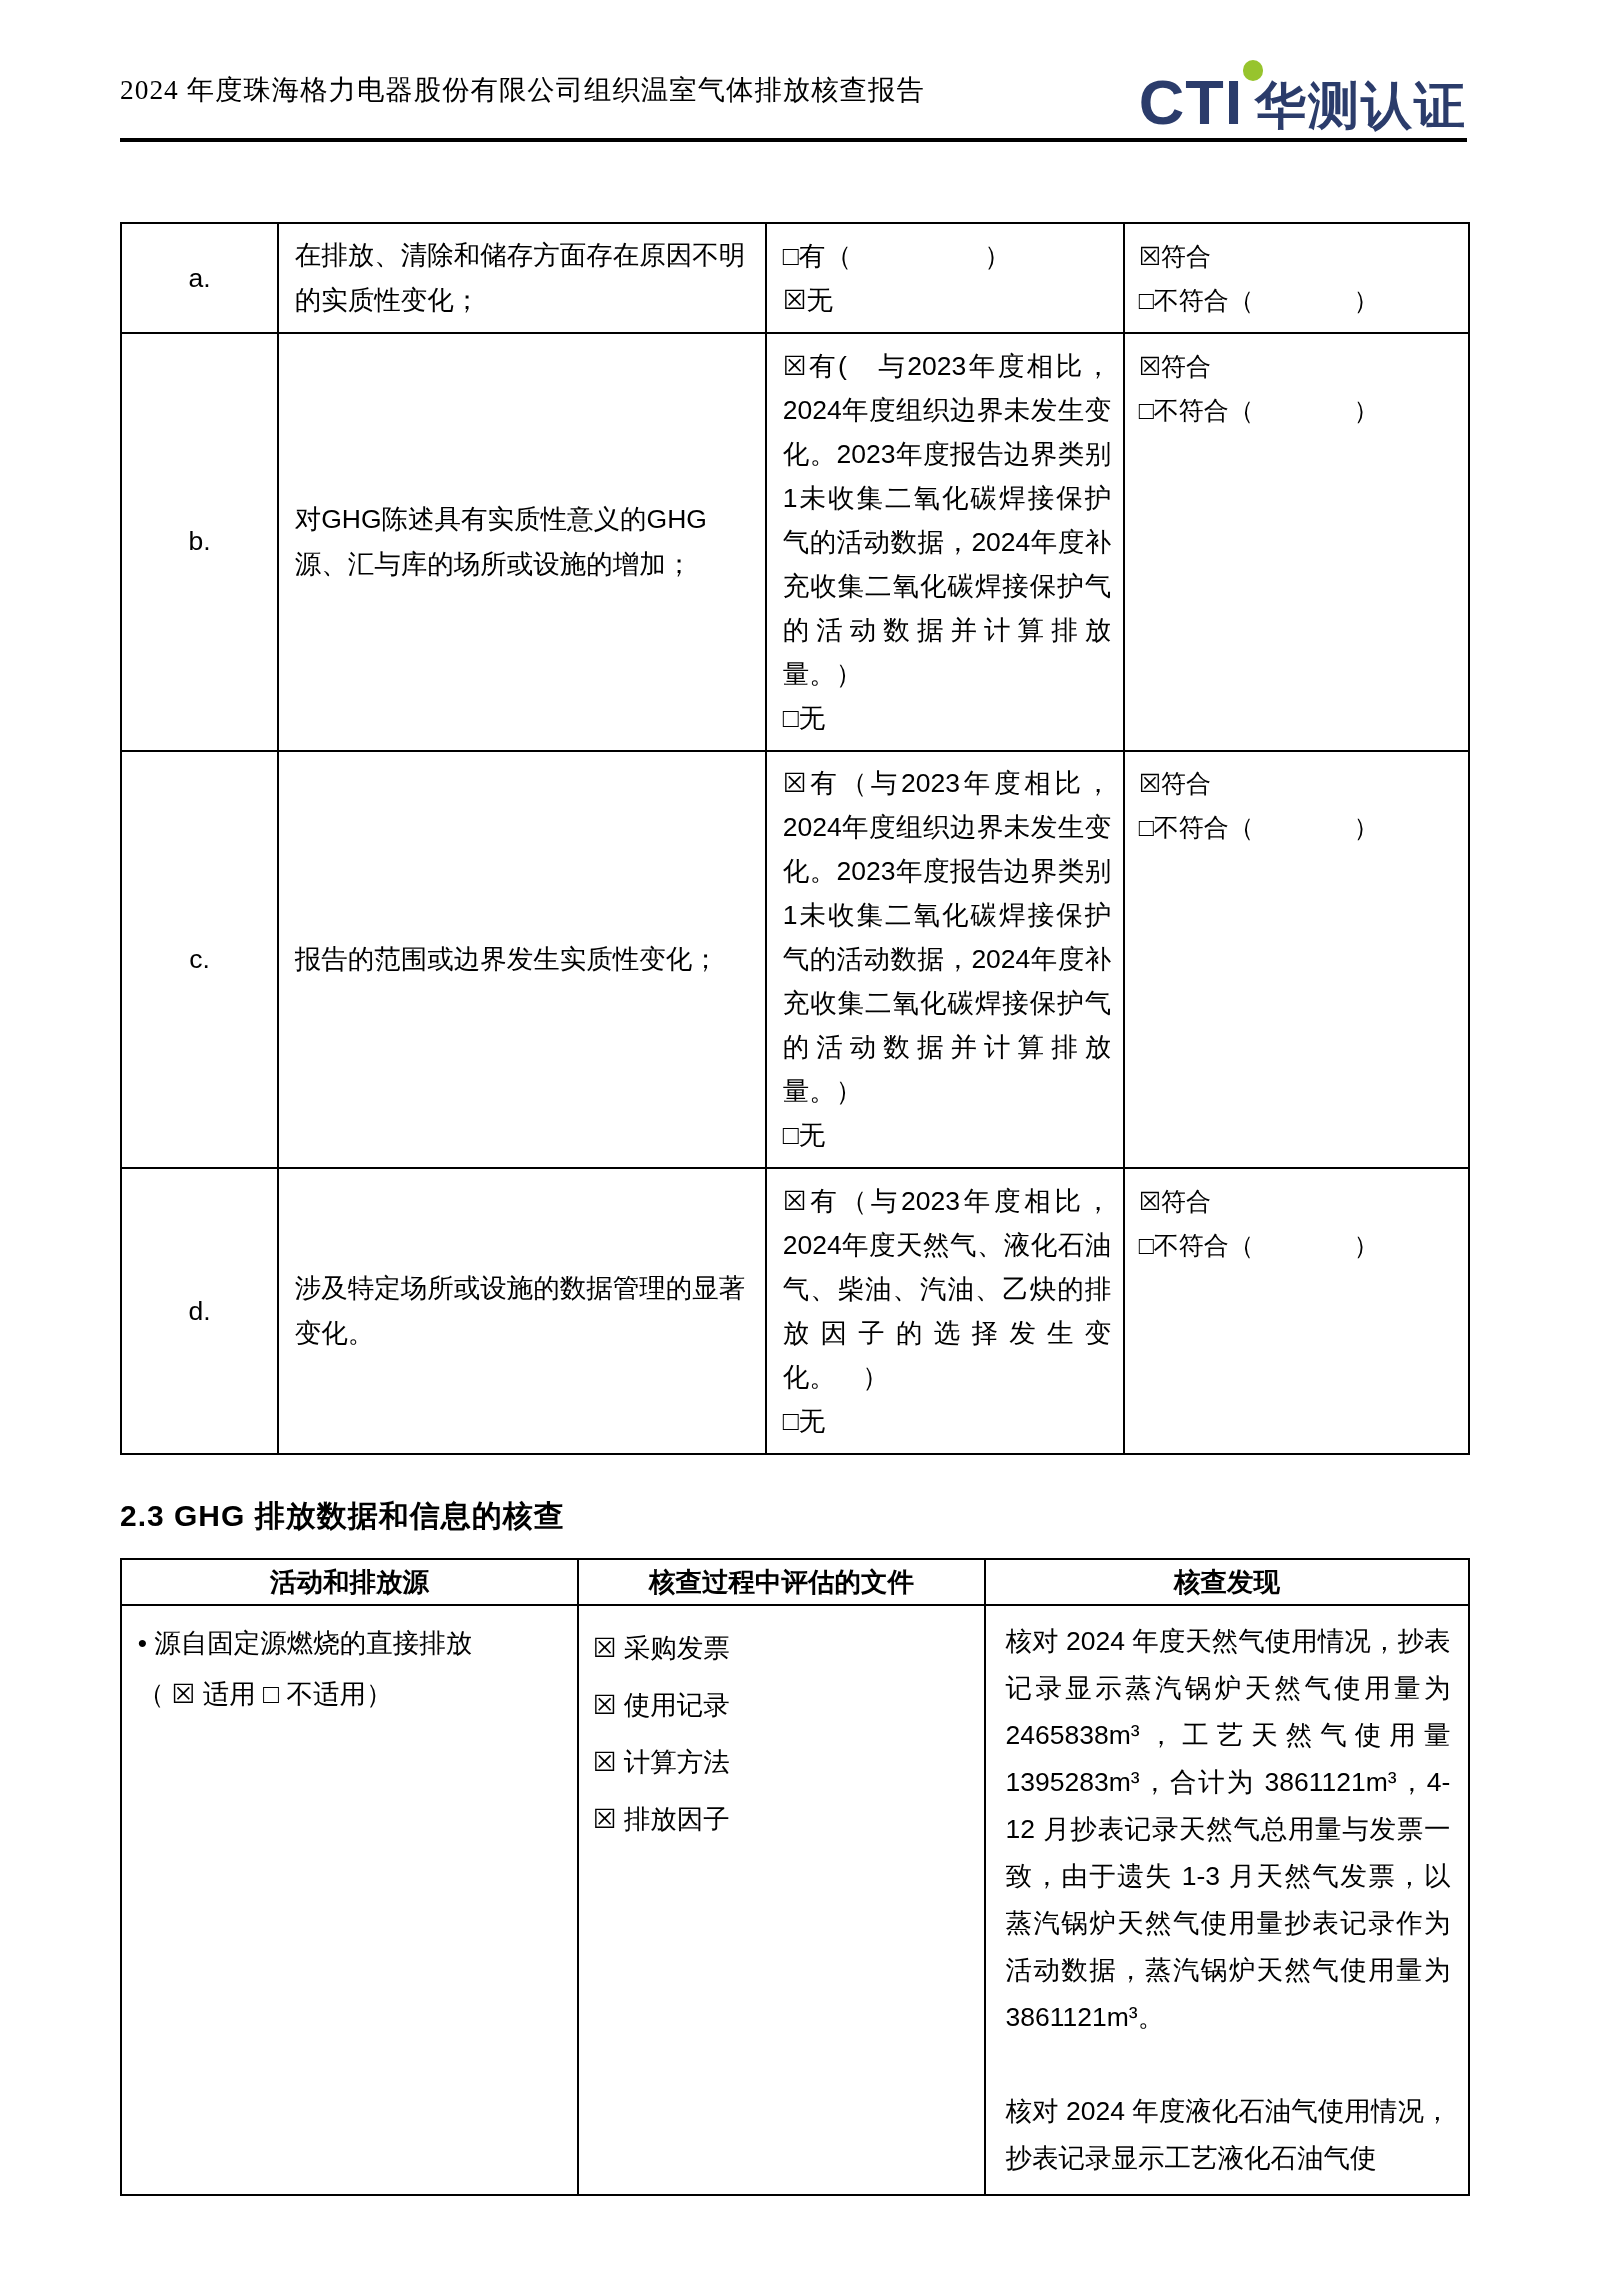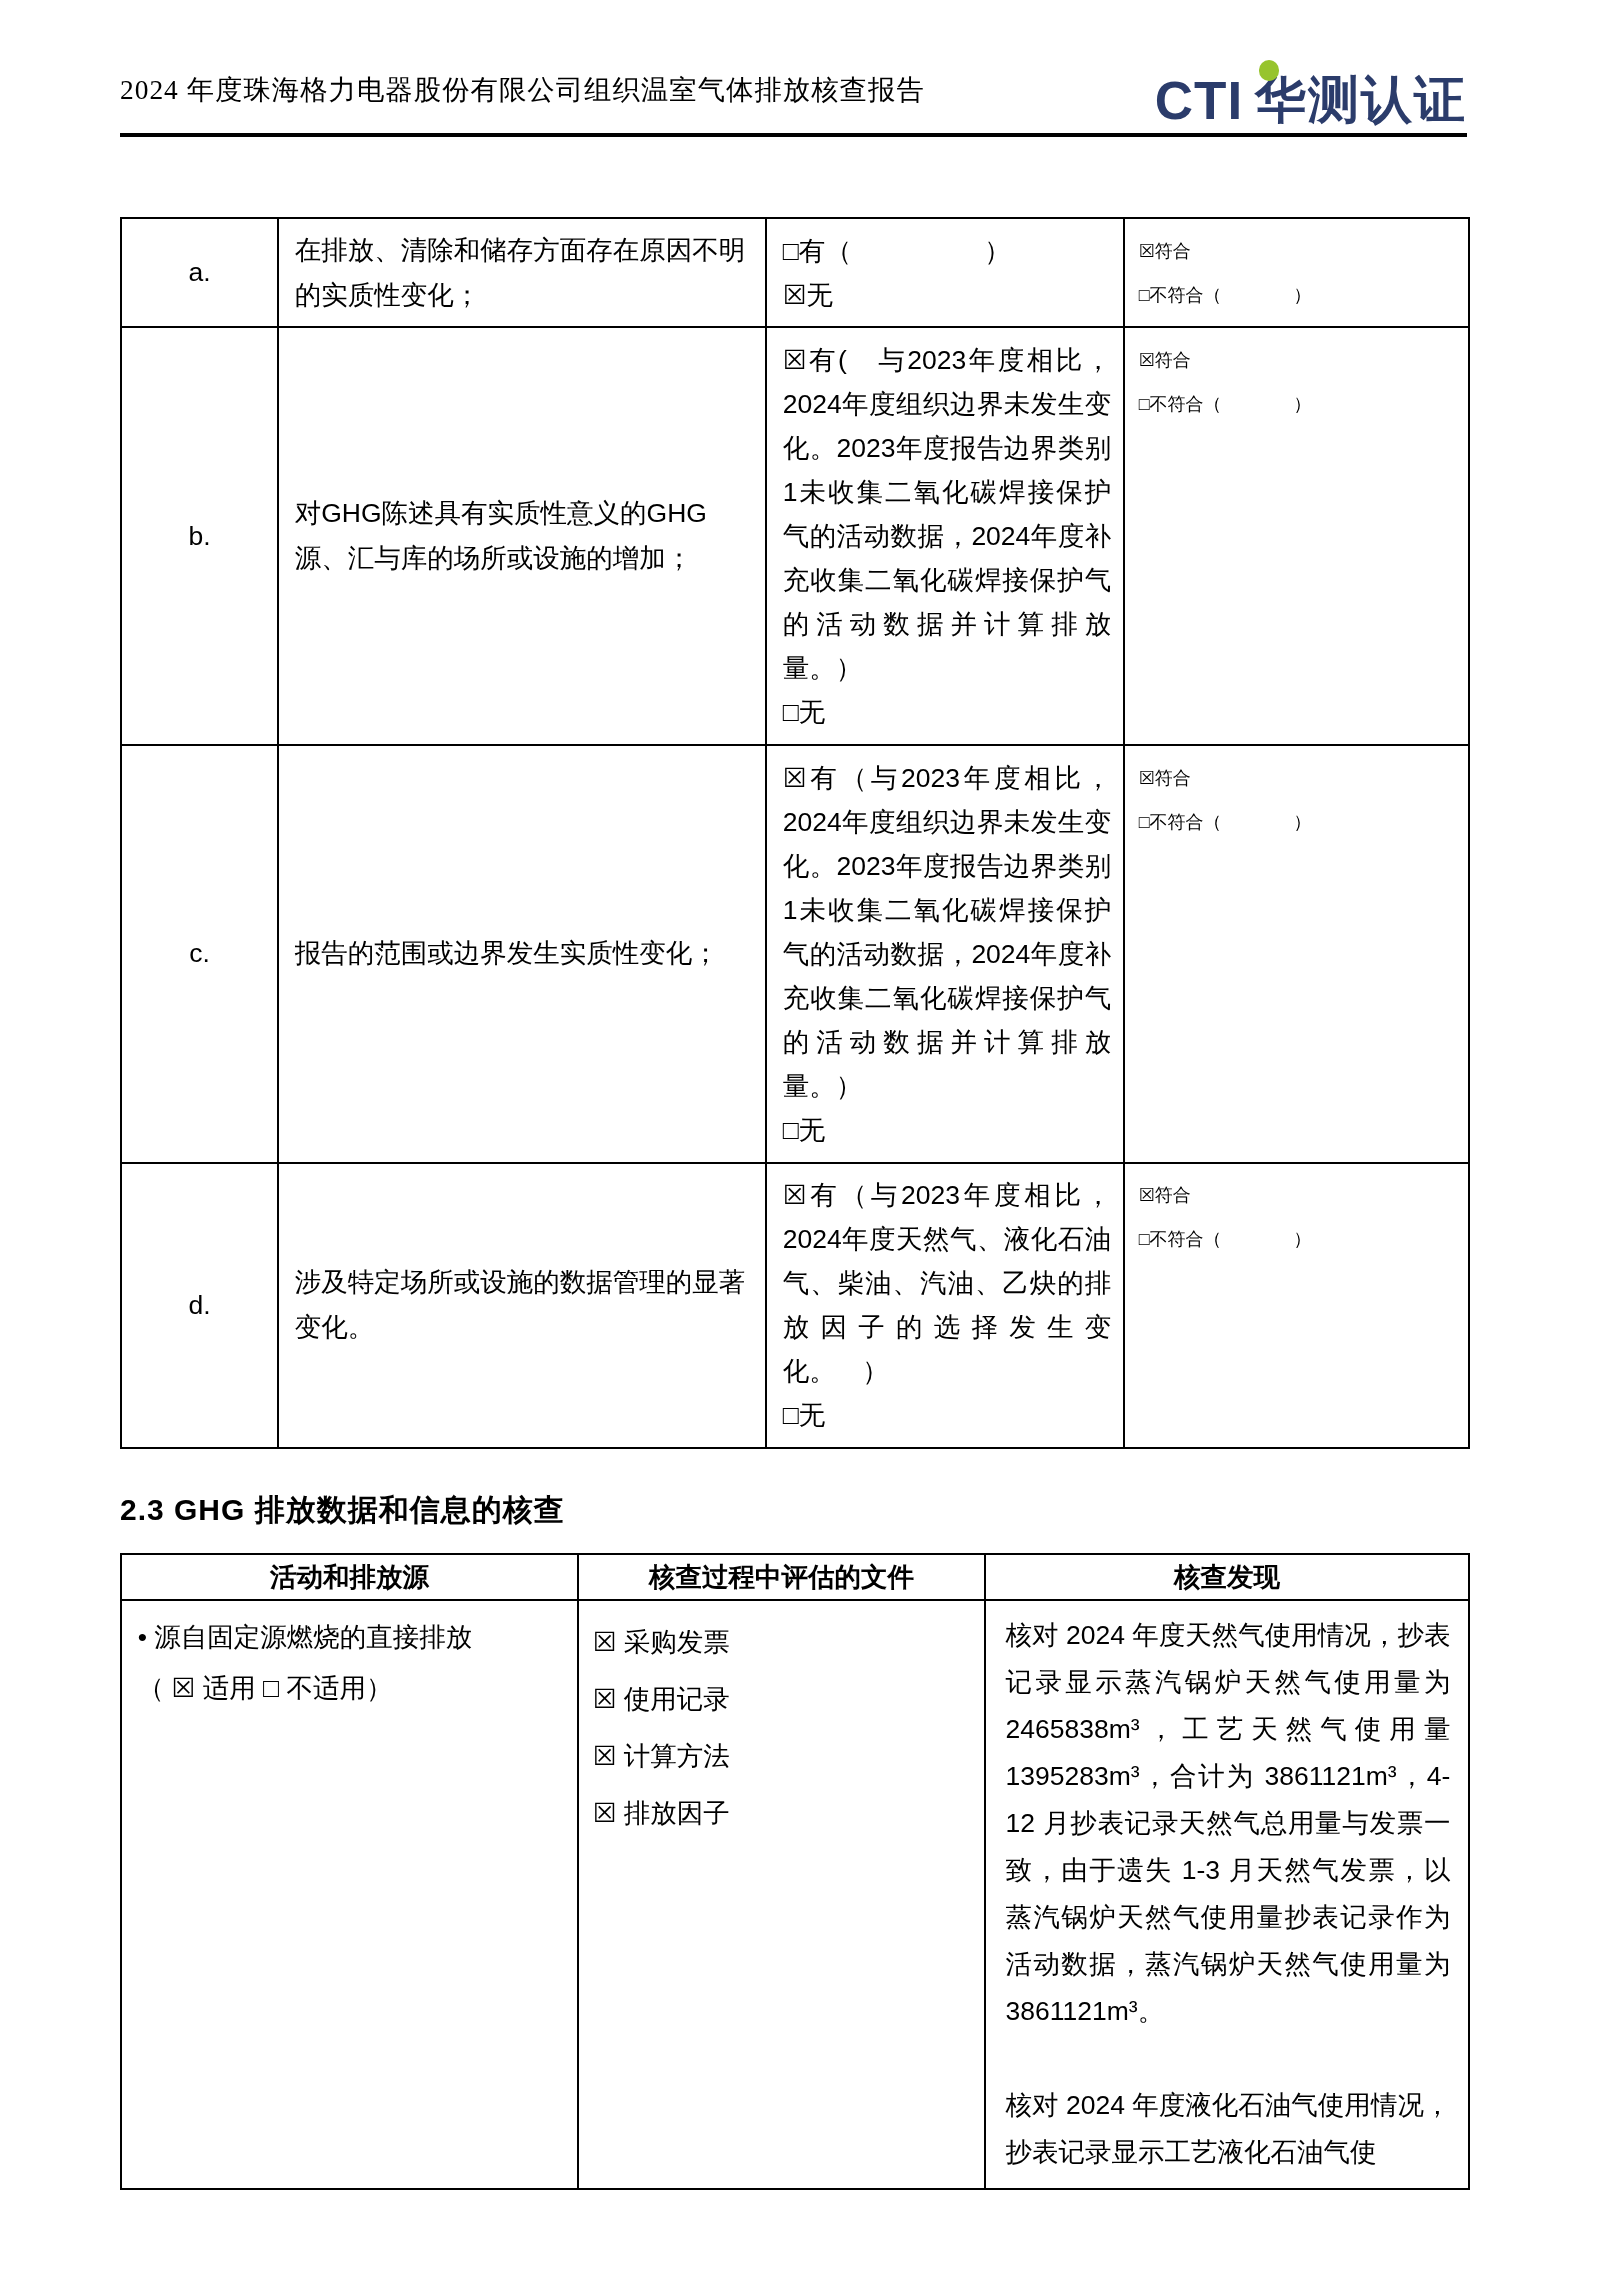--- a/index.html
+++ b/index.html
@@ -12,33 +12,33 @@
   
   .header {
     display:flex; justify-content:space-between; align-items:flex-start;
     padding-top:74px; padding-bottom:7.8px; border-bottom:4.9px solid #000;
   }
   .header-title {
     font-family:"Liberation Serif", serif; font-size:27.4px; line-height:1.2;
     padding-bottom:15.7px; letter-spacing:1px;
   }
   .logo { position:relative; display:flex; align-items:flex-end; gap:11.8px; color:#2b3c6b; font-weight:bold; }
-  .logo-cti { font-size:53px; line-height:0.9; letter-spacing:1px; }
+  .logo-cti { font-size:63px; line-height:0.9; letter-spacing:1px; }
   .logo-cn  { font-size:51px; line-height:1.0; letter-spacing:2px; }
   .logo-dot { position:absolute; width:20.6px; height:20.6px; border-radius:50%; background:#97c42d; top:-13.7px; left:104px; }
   
   table { border-collapse:collapse; width:100%; table-layout:fixed; }
   td,th { border:2px solid #000; }
   
   .t1 { margin-top:80px; }
   .t1 .c1 { text-align:center; vertical-align:middle; font-size:26.5px; }
   .t1 .c2 { vertical-align:middle; padding:5.9px 15.7px; font-size:26.5px; line-height:45px; }
   .t1 .c3 { vertical-align:top; padding:9.8px 11.8px 9.8px 15.7px; font-size:26.5px; line-height:44px; }
   .t1 .c3 .para { text-align:justify; }
-  .t1 .c4 { vertical-align:top; padding:9.8px 13.7px; font-size:18px; line-height:44px;margin-left:19px; }
+  .t1 .c4 { vertical-align:top; padding:9.8px 13.7px; font-size:25px; line-height:44px;margin-left:19px; }
   
   .section-title { margin-top:41px; font-size:30px; font-weight:bold; letter-spacing:1px; }
   .t2 { margin-top:21.6px; }
   .t2 th { font-size:26.5px; font-weight:bold; text-align:center; height:32px; padding:3.9px; }
   .t2 .cat { font-size:26.5px; padding:5.9px 13.7px; height:45px; }
   .t2 td { vertical-align:top; }
   .t2 .activity { padding:11.8px 63px 11.8px 15.7px; font-size:26.5px; line-height:51px; height:580px; }
   .t2 .docs { padding:13.7px 13.7px; font-size:26.5px; line-height:57px; }
   .t2 .findings { padding:11.8px 17.6px 11.8px 19.6px; font-size:26.5px; line-height:47px;border-radius:26px; }
   .t2 .findings .para { text-align:justify; }

